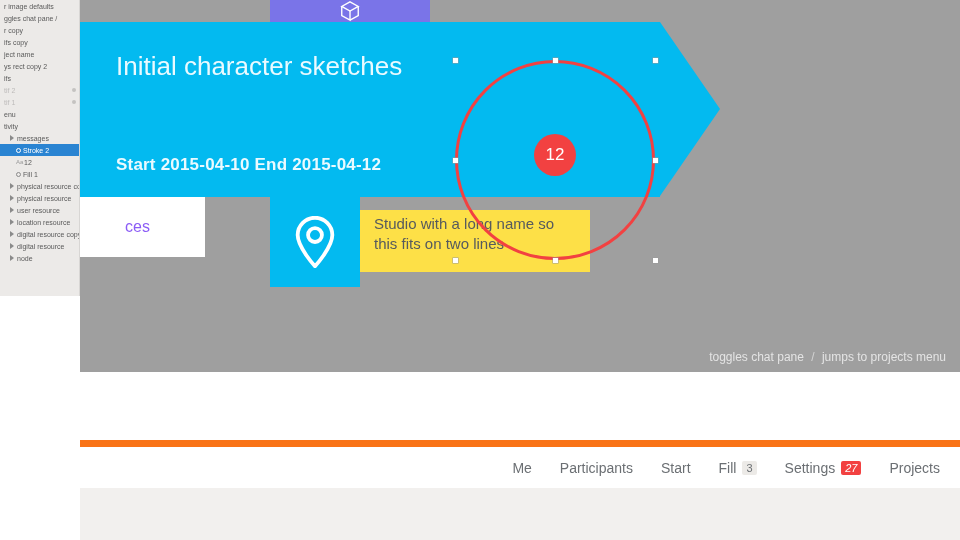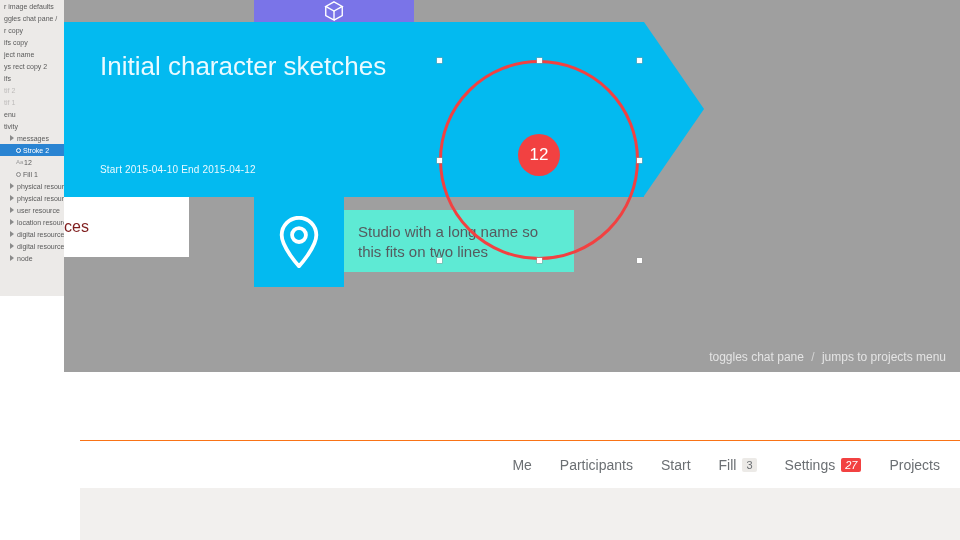--- a/index.html
+++ b/index.html
@@ -26,21 +26,21 @@
   .layers .row.indent2 { padding-left: 16px; }
   .layers .row.faded { color:#bdbbba; }
   .layers .eye { position:absolute; right:3px; top:4px; width:4px; height:4px; border-radius:50%; background:#c5c3c1; }
   .glyph { display:inline-block; width:6px; text-align:center; margin-right:2px; }
   .glyph.circle-o { border:1px solid #8a8a8a; width:5px; height:5px; border-radius:50%; }
   .glyph.circle-o.sel { border-color:#fff; }
   .glyph.aa { font-size:6px; color:#9a9a9a; }
 
   
   .canvas {
-    position:absolute; left:64px; top:0; right:0; height:372px;
+    position:absolute; left:80px; top:0; right:0; height:372px;
     background:#9f9f9f;
   }
   .canvas-inner { position:relative; width:100%; height:100%; }
 
   
   .cube-bar {
     position:absolute; left:190px; top:0; width:160px; height:22px;
     background:#7a74e8; display:flex; align-items:center; justify-content:center;
   }
   .cube-bar svg { width:22px; height:22px; }
@@ -53,22 +53,23 @@
   .blue-card::after {
     content:""; position:absolute; right:-60px; top:0; width:0; height:0;
     border-top:87.5px solid transparent; border-bottom:87.5px solid transparent;
     border-left:60px solid #03baf0;
   }
   .blue-card .title {
     position:absolute; left:36px; top:28px; font-size:26px; font-weight:300;
     line-height:32px; color:#eafaff;
   }
   .blue-card .dates {
-    position:absolute; left:36px; bottom:22px; font-size:10px; letter-spacing:.2px;
+    position:absolute; left:36px; bottom:22px; font-size:17px; letter-spacing:.2px;
     color:#eafaff;
+    font-weight:bold;
   }
 
   
   .circle-stroke {
     position:absolute; left:375px; top:60px; width:200px; height:200px;
     border:3px solid #f24141; border-radius:50%;
     pointer-events:none;
   }
   .badge {
     position:absolute; left:454px; top:134px; width:42px; height:42px;
@@ -76,44 +77,44 @@
     align-items:center; justify-content:center; color:#fff;
     font-size:17px; font-weight:400;
   }
 
   
   .sel-handle { position:absolute; width:5px; height:5px; background:#fff; box-shadow:0 0 0 0.5px #999; }
 
   
   .white-left {
     position:absolute; left:0; top:197px; width:125px; height:60px;
-    background:#fff; display:flex; align-items:center; justify-content:flex-start;
-    padding-right:10px; color:#7f1d1d; font-size:16px;
+    background:#fff; display:flex; align-items:center; justify-content:center;
+    padding-right:10px; color:#8b5cf6; font-size:16px;
   }
   .pin-card {
     position:absolute; left:190px; top:197px; width:90px; height:90px;
     background:#03baf0; display:flex; align-items:center; justify-content:center;
   }
   .pin-card svg { width:42px; height:52px; }
   .studio-card {
     position:absolute; left:280px; top:210px; width:230px; height:62px;
-    background:#5eead4; color:#565a5e; font-size:15px; line-height:20px;
-    padding:12px 14px;
+    background:#fde047; color:#565a5e; font-size:15px; line-height:20px;
+    padding:4px 14px;
   }
 
   
   .helper {
     position:absolute; right:14px; bottom:8px; color:#e4e4e4; font-size:12px;
   }
   .helper .sep { margin:0 4px; color:#d3d3d3; }
 
   
   .toolbar {
     position:absolute; left:80px; right:0; top:440px; height:48px;
-    background:#fff; border-top:1px solid #f97316;
+    background:#fff; border-top:7px solid #f97316;
     display:flex; align-items:center; justify-content:flex-end;
     padding-right:20px; gap:28px;
     font-size:14px; color:#6b6f73;
   }
   .toolbar .item { display:flex; align-items:center; gap:6px; cursor:pointer; }
   .toolbar .count {
     background:#eceae7; color:#6b6f73; font-size:11px; padding:1px 4px;
     border-radius:2px; min-width:14px; text-align:center;
   }
   .toolbar .count.red { background:#f24141; color:#fff;font-style:italic; }

